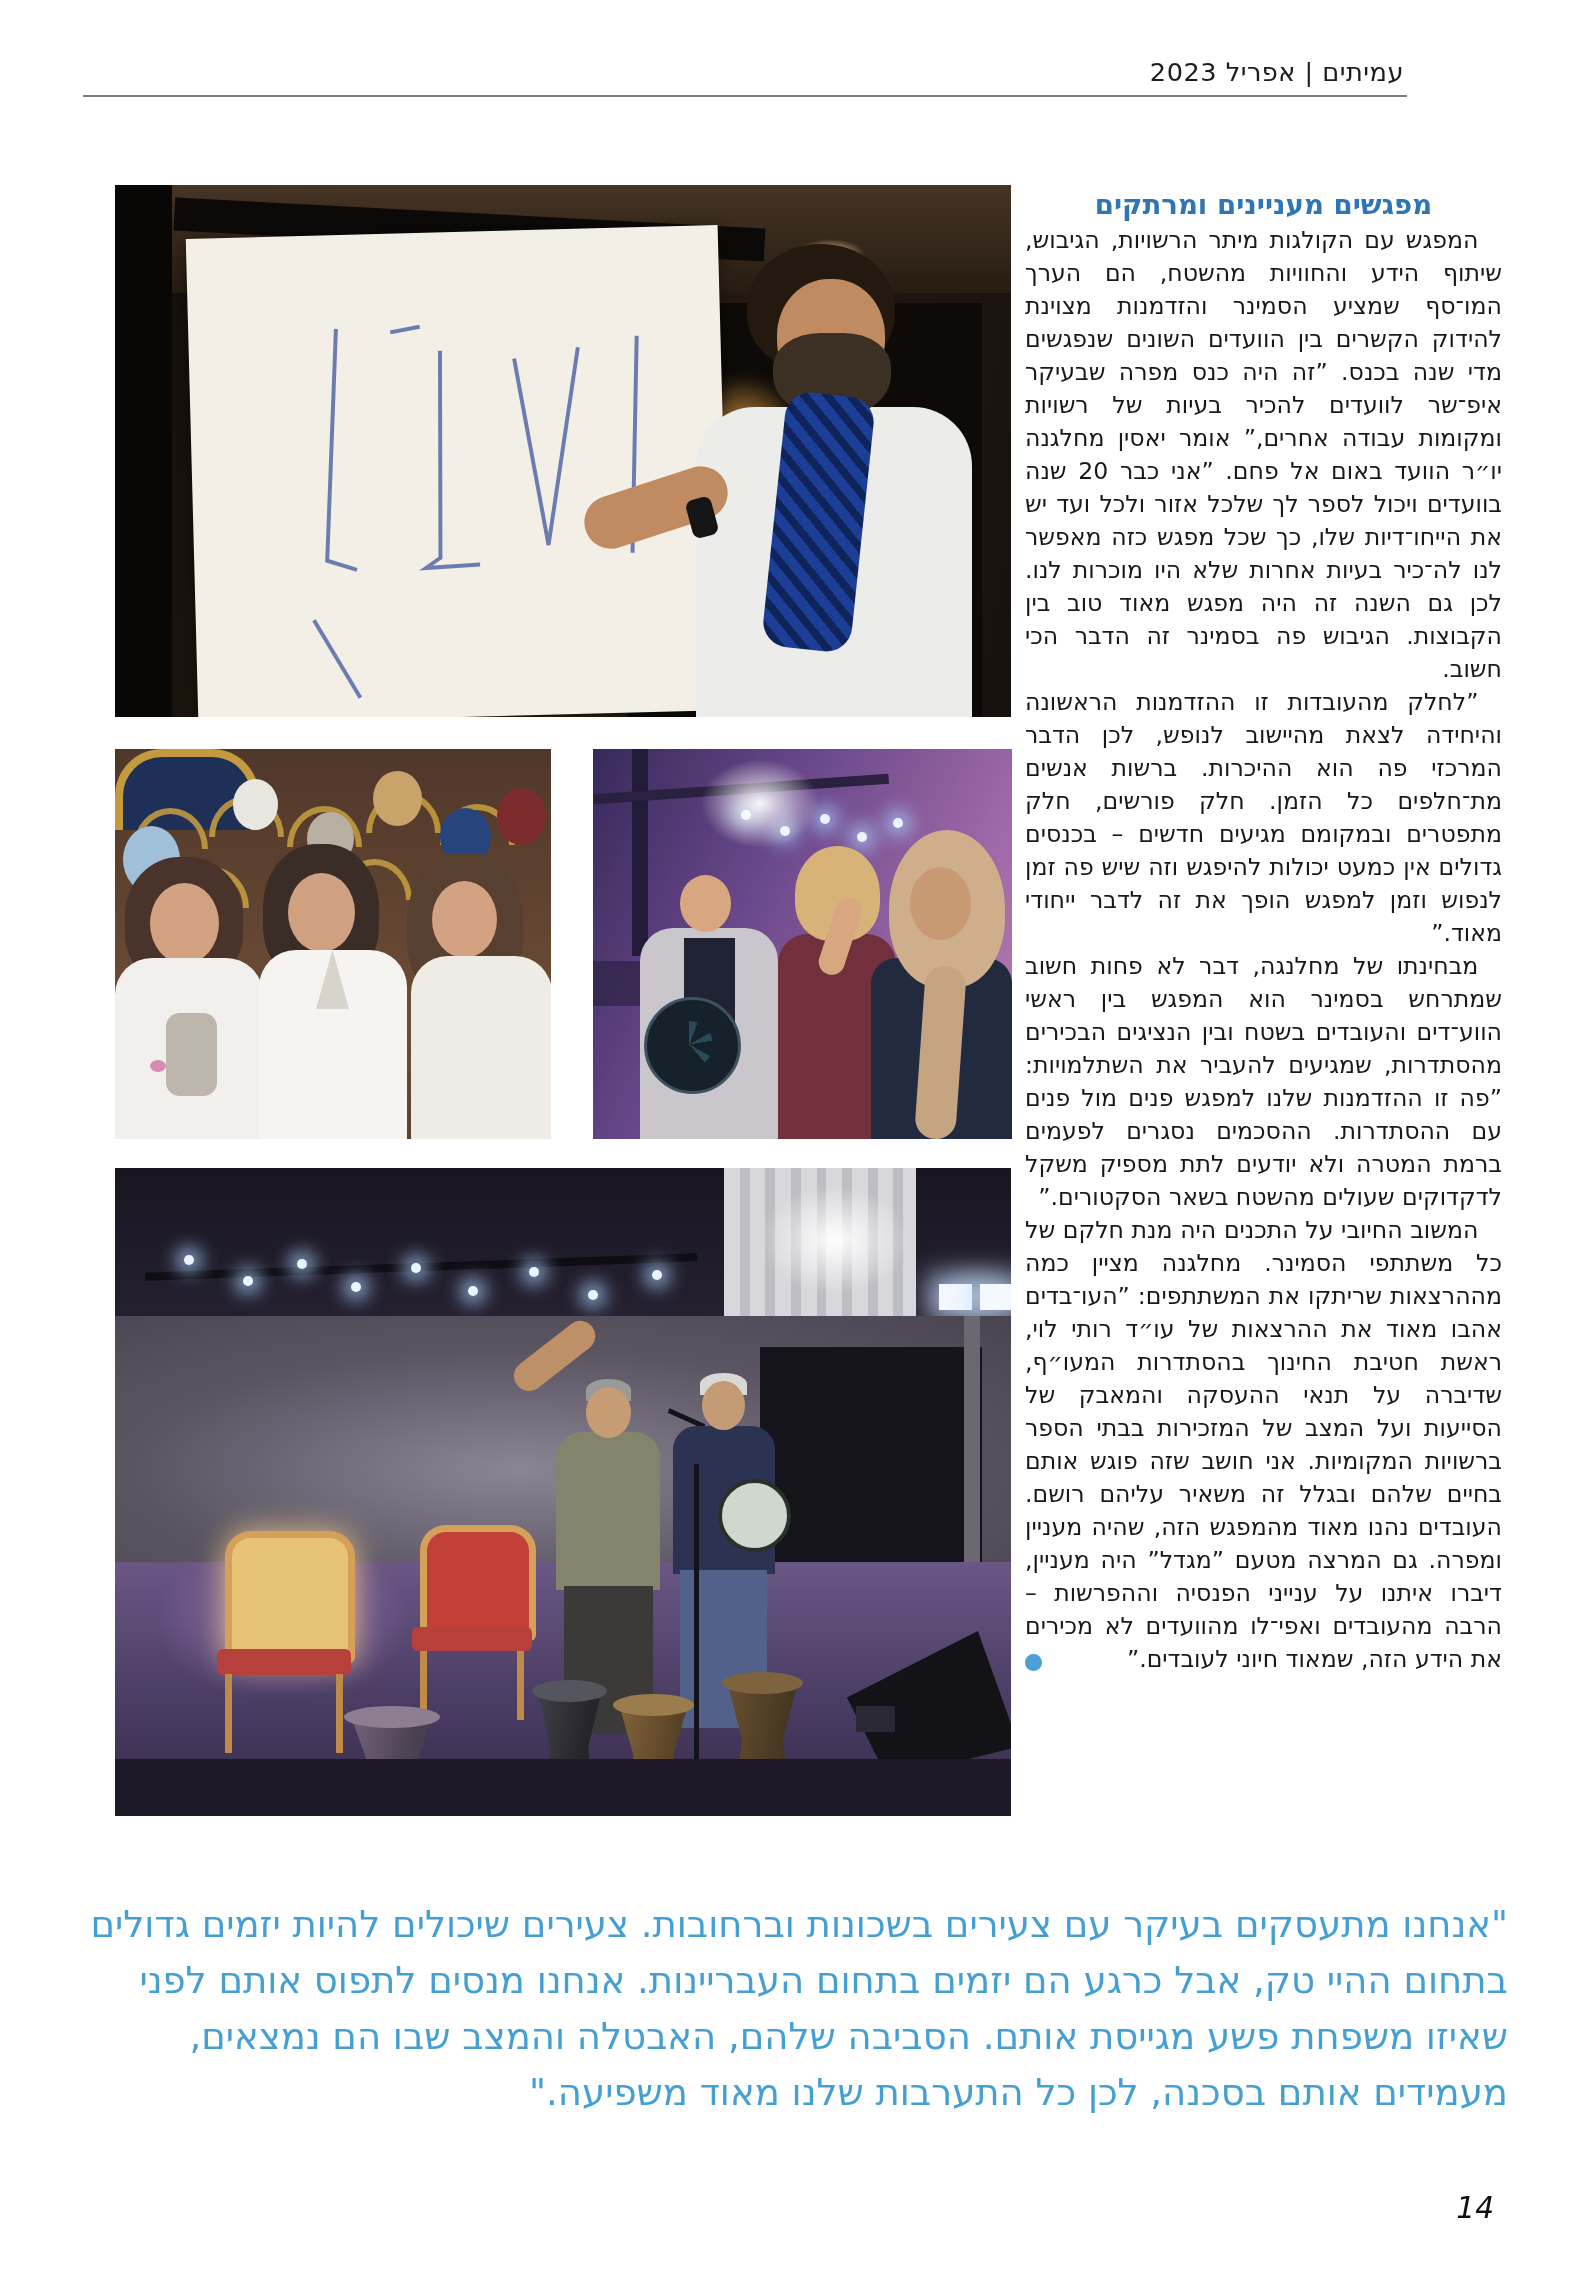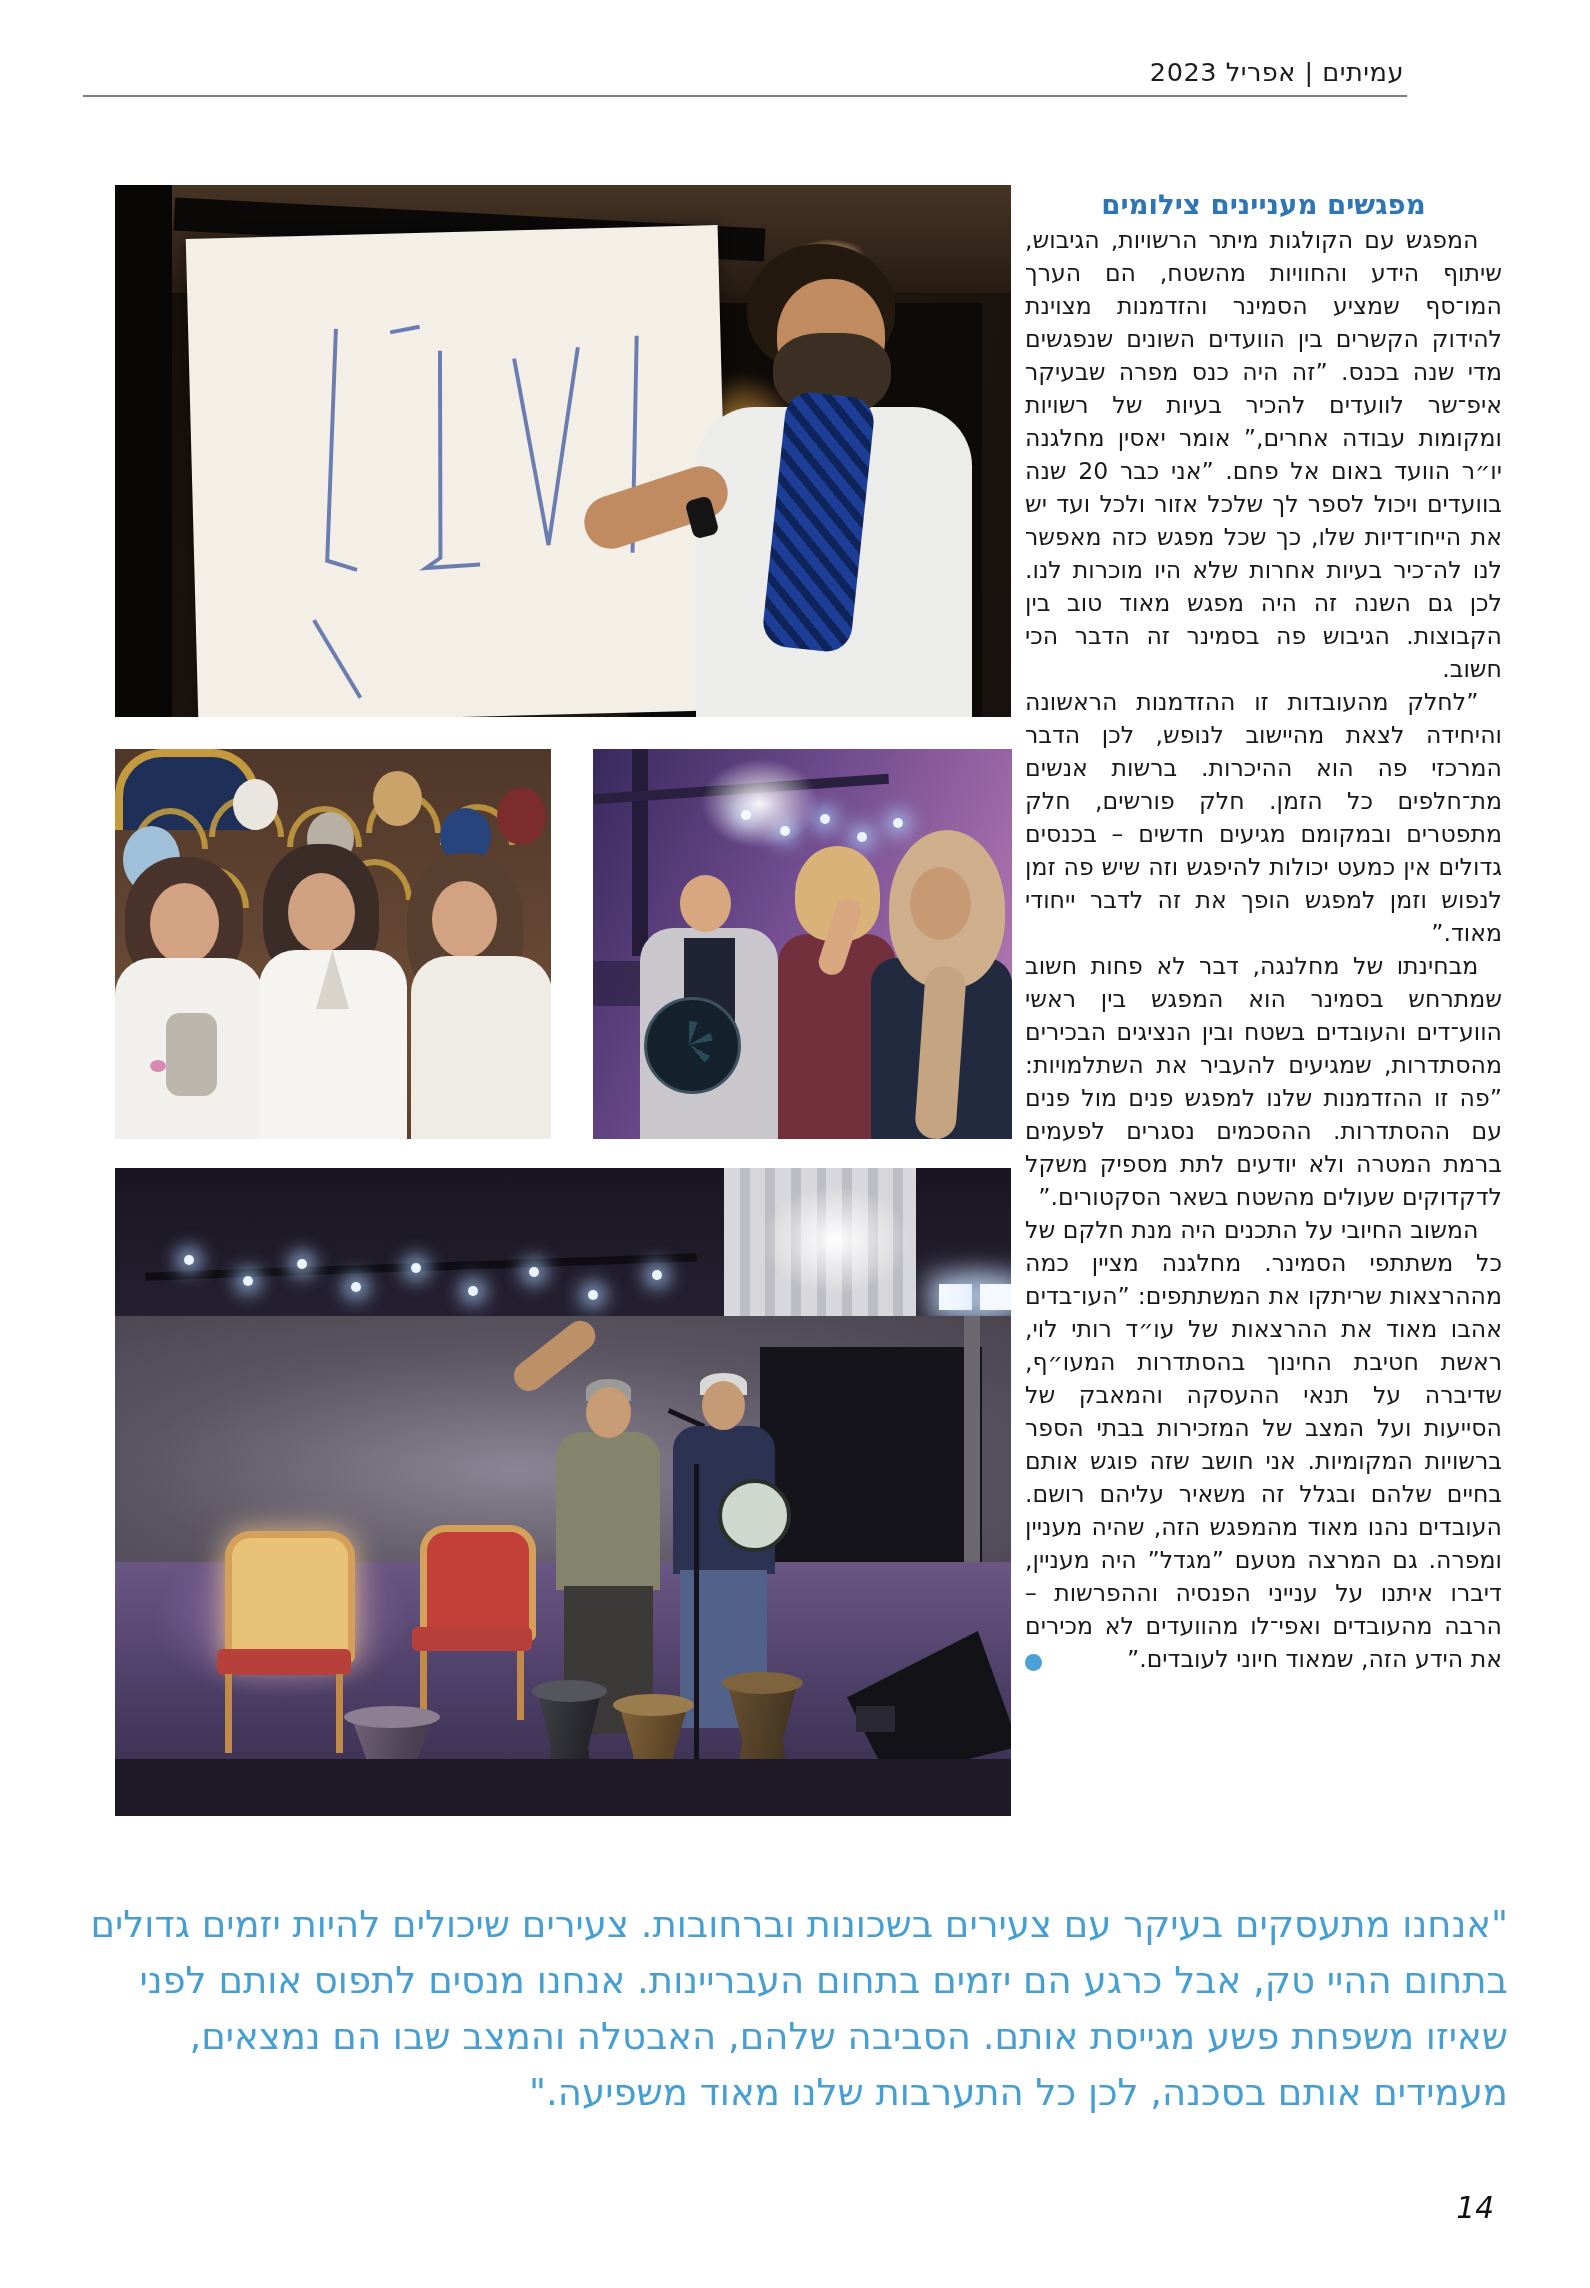--- a/index.html
+++ b/index.html
@@ -258,21 +258,21 @@
     <div class="goblet" style="left:601px;top:504px;width:93px;height:138px;">
       <div class="cup" style="background:linear-gradient(100deg,#6e5434,#4a3a24 60%,#33281a);"></div>
       <div class="top" style="background:#7e643e;"></div>
     </div>
     <div class="ab pb-wedge"></div>
     <div class="ab pb-wedge2"></div>
     <div class="ab pb-edge"></div>
   </div>
 
   <div class="article">
-    <h2>מפגשים מעניינים צילומים</h2>
+    <h2>מפגשים מעניינים ומרתקים</h2>
     <p class="indent">המפגש עם הקולגות מיתר הרשויות, הגיבוש, שיתוף הידע והחוויות מהשטח, הם הערך המו־סף שמציע הסמינר והזדמנות מצוינת להידוק הקשרים בין הוועדים השונים שנפגשים מדי שנה בכנס. ”זה היה כנס מפרה שבעיקר איפ־שר לוועדים להכיר בעיות של רשויות ומקומות עבודה אחרים,” אומר יאסין מחלגנה יו״ר הוועד באום אל פחם. ”אני כבר 20 שנה בוועדים ויכול לספר לך שלכל אזור ולכל ועד יש את הייחו־דיות שלו, כך שכל מפגש כזה מאפשר לנו לה־כיר בעיות אחרות שלא היו מוכרות לנו. לכן גם השנה זה היה מפגש מאוד טוב בין הקבוצות. הגיבוש פה בסמינר זה הדבר הכי חשוב.</p>
     <p class="indent">”לחלק מהעובדות זו ההזדמנות הראשונה והיחידה לצאת מהיישוב לנופש, לכן הדבר המרכזי פה הוא ההיכרות. ברשות אנשים מת־חלפים כל הזמן. חלק פורשים, חלק מתפטרים ובמקומם מגיעים חדשים – בכנסים גדולים אין כמעט יכולות להיפגש וזה שיש פה זמן לנפוש וזמן למפגש הופך את זה לדבר ייחודי מאוד.”</p>
     <p class="indent">מבחינתו של מחלנגה, דבר לא פחות חשוב שמתרחש בסמינר הוא המפגש בין ראשי הווע־דים והעובדים בשטח ובין הנציגים הבכירים מהסתדרות, שמגיעים להעביר את השתלמויות: ”פה זו ההזדמנות שלנו למפגש פנים מול פנים עם ההסתדרות. ההסכמים נסגרים לפעמים ברמת המטרה ולא יודעים לתת מספיק משקל לדקדוקים שעולים מהשטח בשאר הסקטורים.”</p>
     <p class="indent"><span>המשוב החיובי על התכנים היה מנת חלקם של כל משתתפי הסמינר. מחלגנה מציין כמה מההרצאות שריתקו את המשתתפים: ”העו־בדים אהבו מאוד את ההרצאות של עו״ד רותי לוי, ראשת חטיבת החינוך בהסתדרות המעו״ף, שדיברה על תנאי ההעסקה והמאבק של הסייעות ועל המצב של המזכירות בבתי הספר ברשויות המקומיות. אני חושב שזה פוגש אותם בחיים שלהם ובגלל זה משאיר עליהם רושם. העובדים נהנו מאוד מהמפגש הזה, שהיה מעניין ומפרה. גם המרצה מטעם ”מגדל” היה מעניין, דיברו איתנו על ענייני הפנסיה וההפרשות – הרבה מהעובדים ואפי־לו מהוועדים לא מכירים את הידע הזה, שמאוד חיוני לעובדים.”</span><span class="end-dot"></span></p>
   </div>
 
 
   <div class="pull-quote">"אנחנו מתעסקים בעיקר עם צעירים בשכונות וברחובות. צעירים שיכולים להיות יזמים גדולים בתחום ההיי טק, אבל כרגע הם יזמים בתחום העבריינות. אנחנו מנסים לתפוס אותם לפני שאיזו משפחת פשע מגייסת אותם. הסביבה שלהם, האבטלה והמצב שבו הם נמצאים, מעמידים אותם בסכנה, לכן כל התערבות שלנו מאוד משפיעה."</div>
 
   <div class="page-num">14</div>

